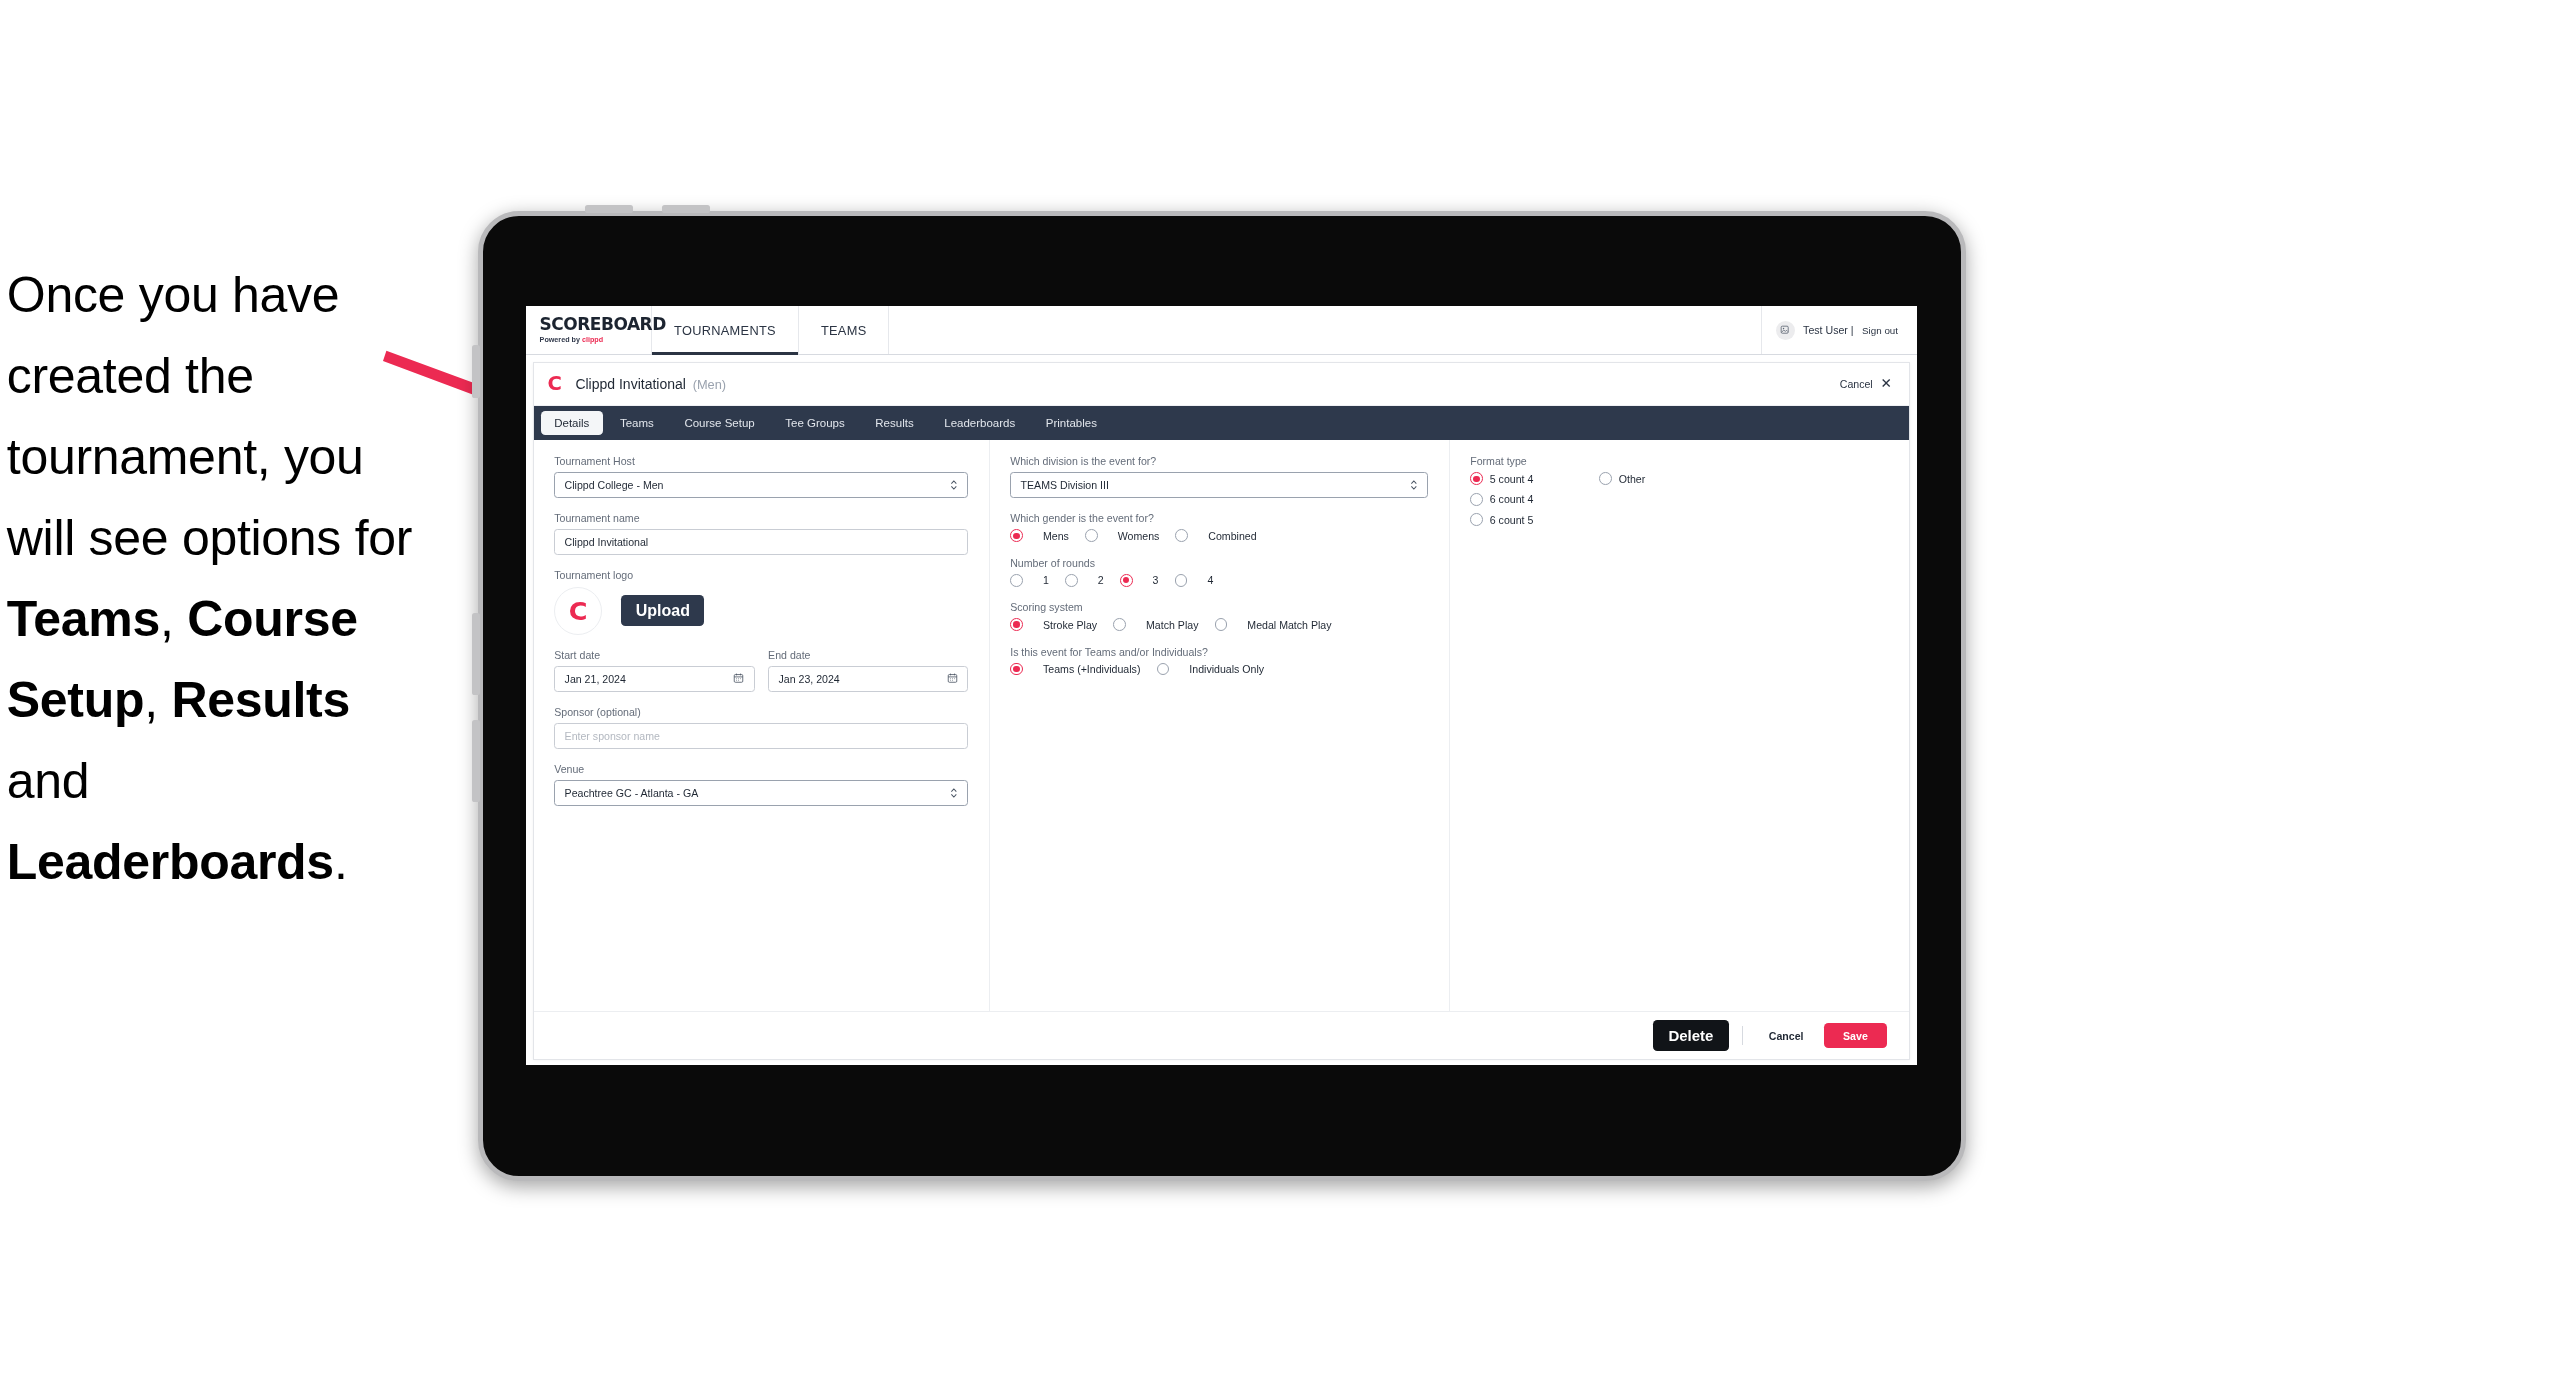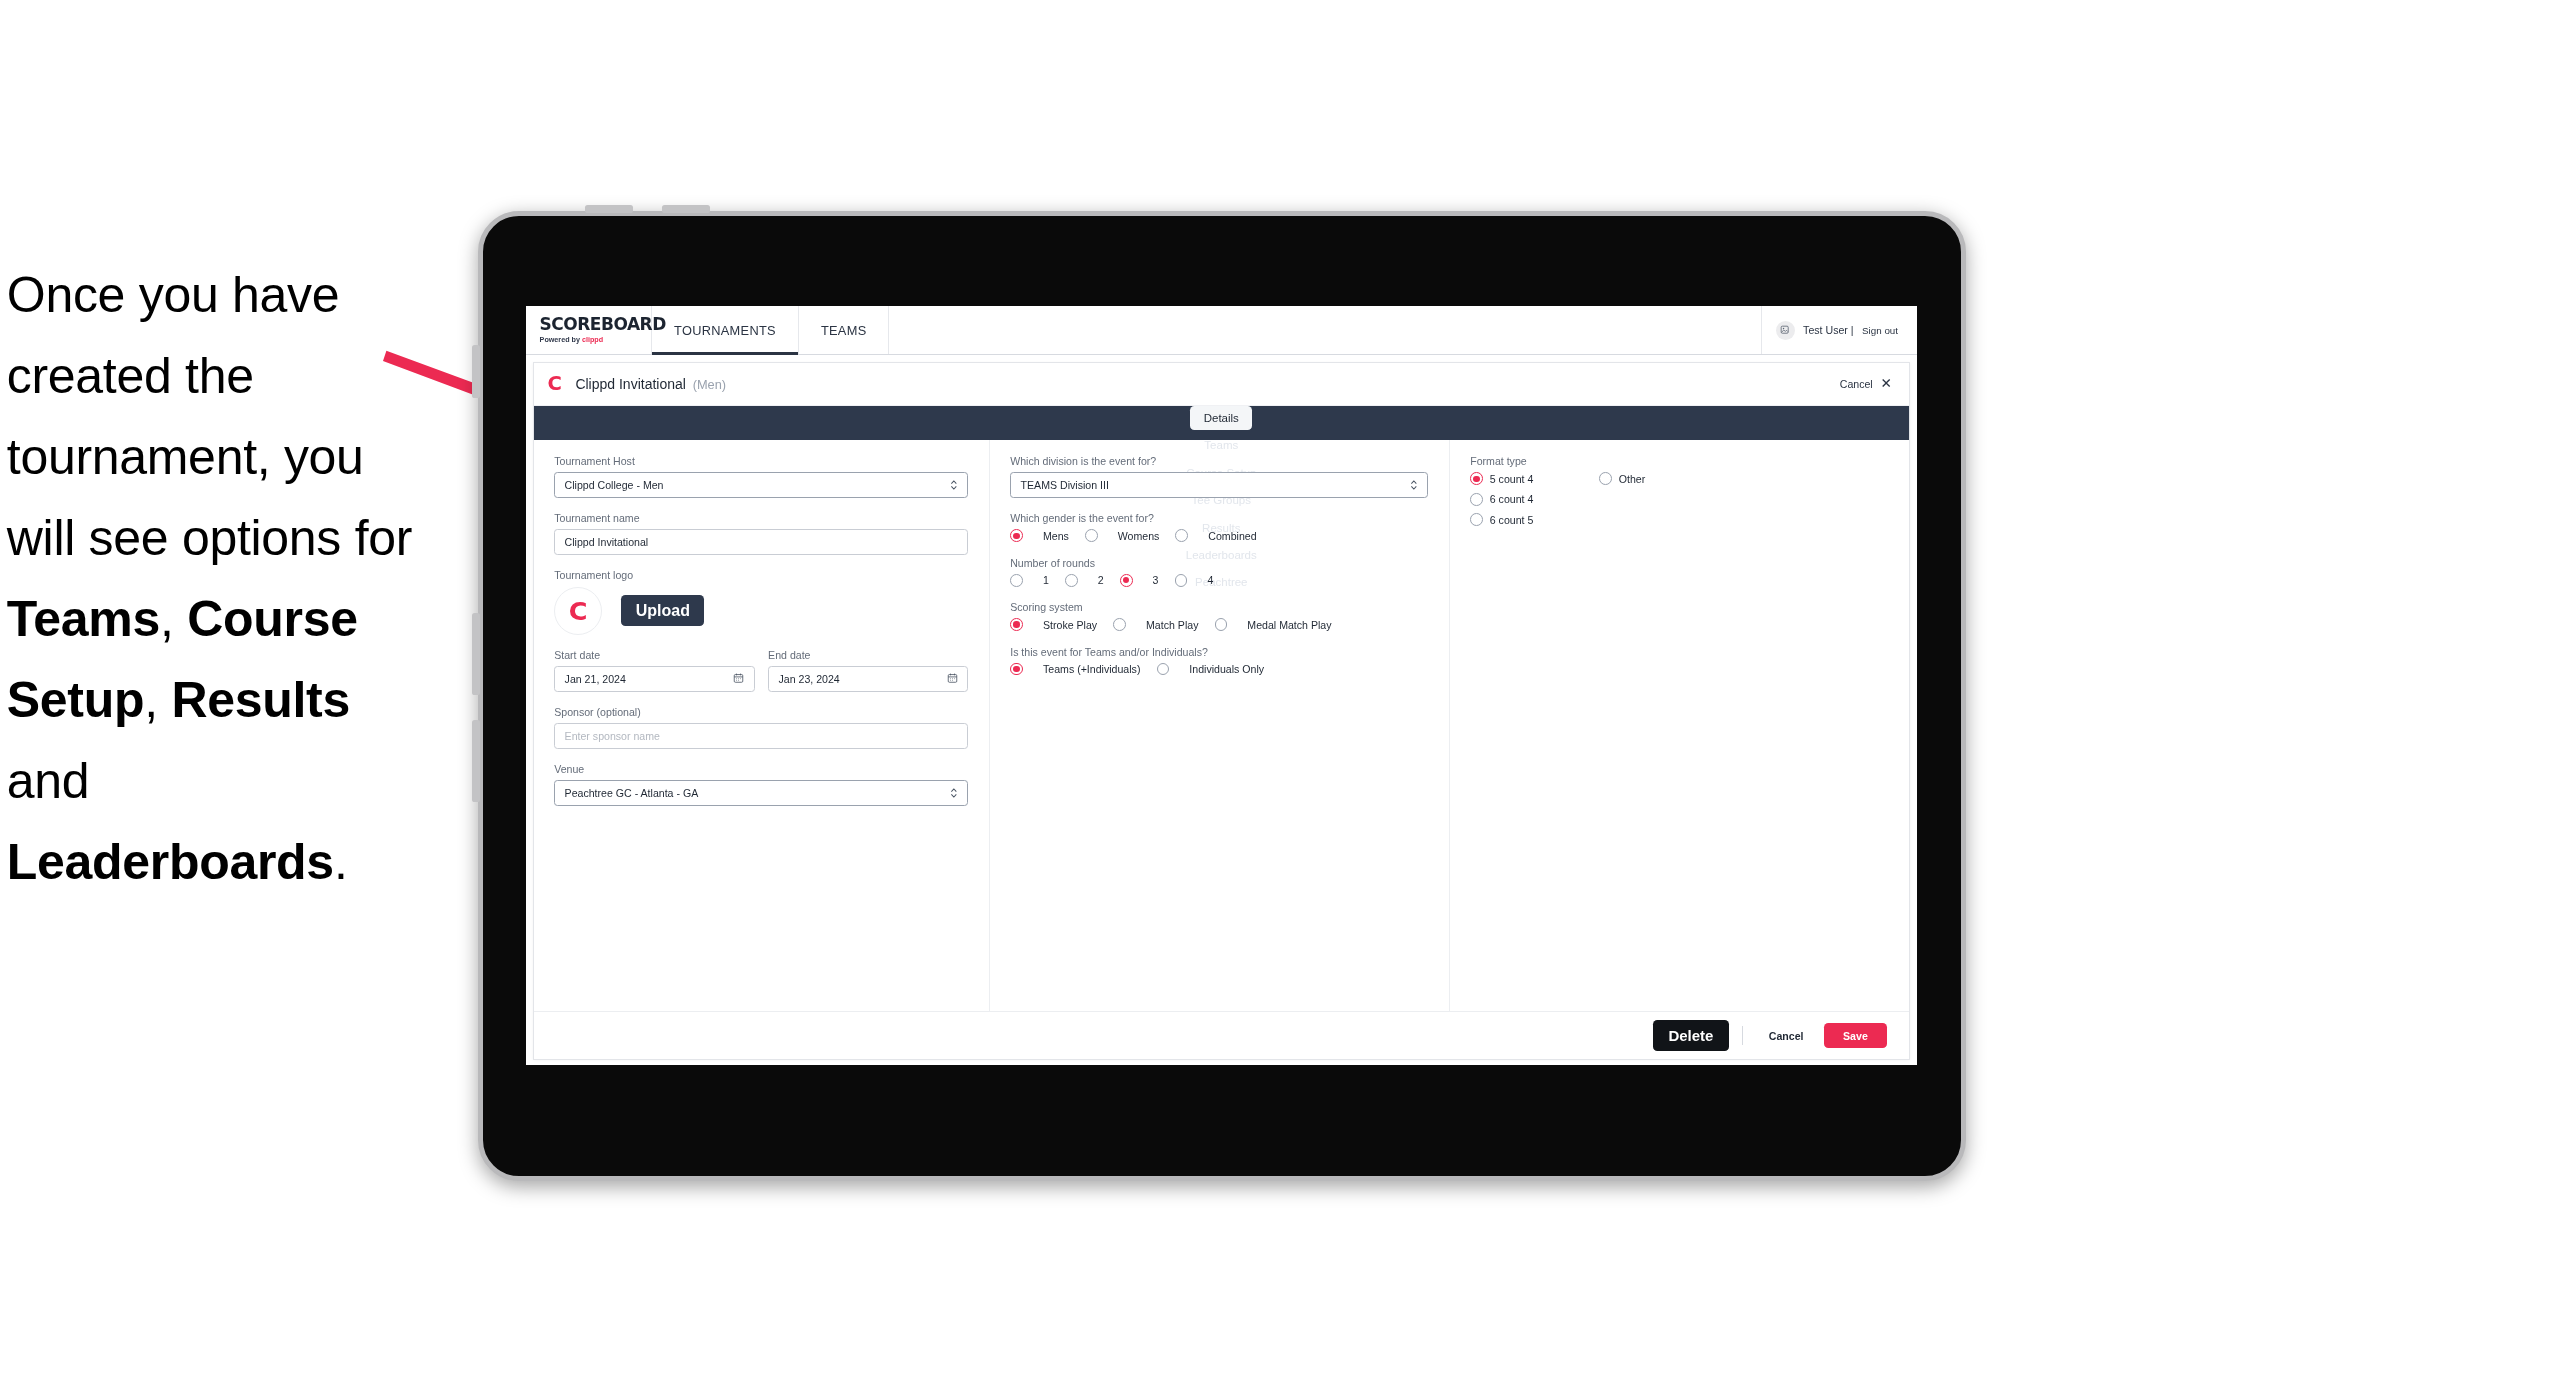--- a/index.html
+++ b/index.html
@@ -147,21 +147,20 @@
   .cancel-x { display: flex; align-items: center; gap: 7.7px; font-size: 10.6px; color: #2b3443; cursor: pointer; }
   .cancel-x .xg { font-size: 13.6px; line-height: 1; }
 
   
   .tabstrip {
     height: 34px;
     background: #2e394c;
     display: flex; align-items: center;
     padding: 0 6.8px;
     gap: 3.4px;
-    flex-direction: column;
   }
   .tabitem {
     font-size: 11.5px;
     color: #e2e6ec;
     padding: 6px 13.6px;
     border-radius: 4.3px;
     cursor: pointer;
     white-space: nowrap;
   }
   .tabitem.active {
@@ -327,21 +326,21 @@
           </div>
         </div>
 
         <div class="tabstrip">
           <div class="tabitem active">Details</div>
           <div class="tabitem">Teams</div>
           <div class="tabitem">Course Setup</div>
           <div class="tabitem">Tee Groups</div>
           <div class="tabitem">Results</div>
           <div class="tabitem">Leaderboards</div>
-          <div class="tabitem">Peachtree</div>
+          <div class="tabitem">Printables</div>
         </div>
 
         <div class="cols">
 
           <div class="col col1">
 
             <div class="fsection">
               <div class="flabel">Tournament Host</div>
               <div class="finput">
                 <span>Clippd College - Men</span>

